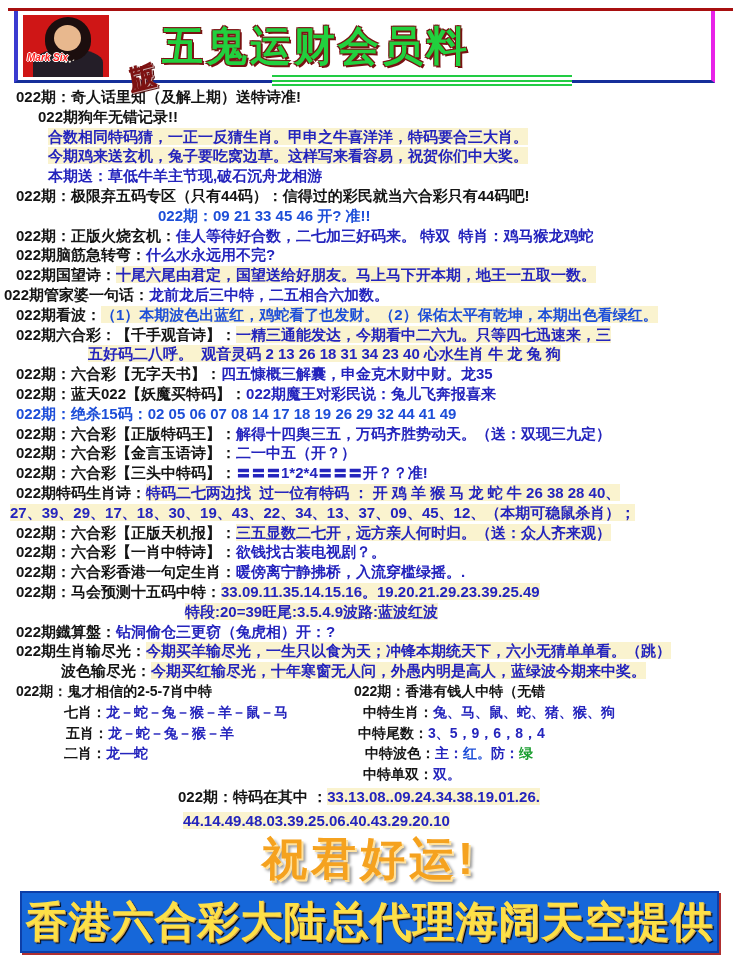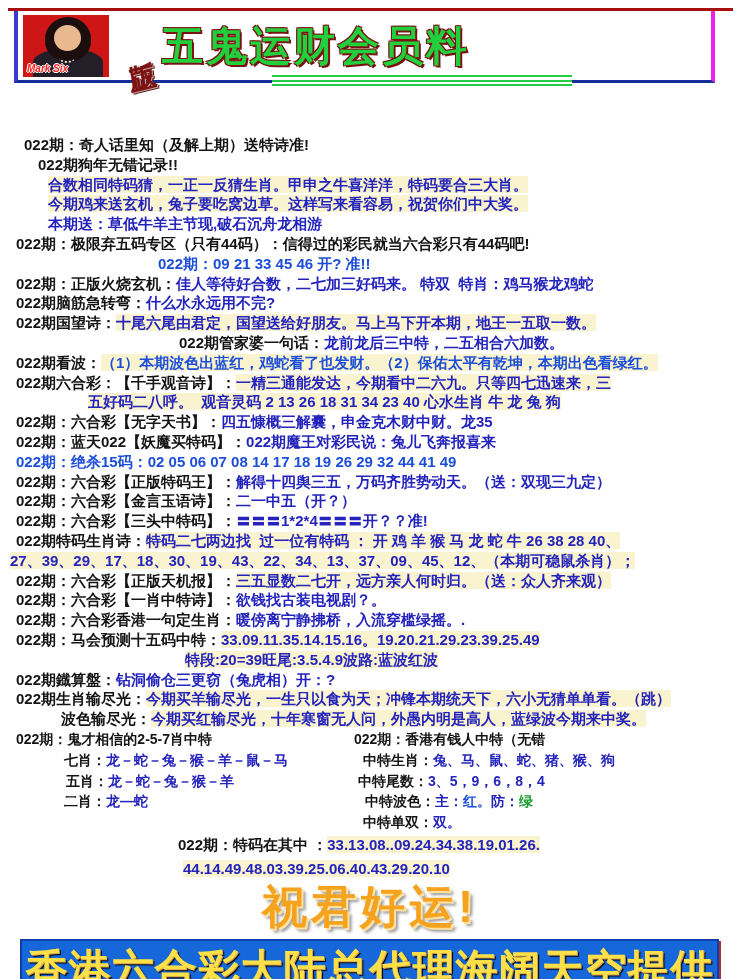--- a/index.html
+++ b/index.html
@@ -15,21 +15,21 @@
   .photo { width: 86px; height: 62px; margin-left: 5px; background: #cf1616;
            position: relative; overflow: hidden; flex: 0 0 auto; }
   .photo .hair { position: absolute; left: 22px; top: 2px; width: 46px; height: 44px;
                  background: #1c0e0e; border-radius: 50% 50% 45% 45%; }
   .photo .face { position: absolute; left: 31px; top: 10px; width: 27px; height: 26px;
                  background: #e8b astonishing; background: #e8b88e; border-radius: 50%; }
   .photo .body { position: absolute; left: 10px; top: 34px; width: 70px; height: 30px;
                  background: #241e28; border-radius: 45% 45% 0 0; }
   .photo .necklace { position: absolute; left: 36px; top: 38px; width: 16px; height: 10px;
                  border-bottom: 2px dotted #f5f0e0; border-radius: 50%; }
-  .photo-caption { position: absolute; left: 4px; bottom: 3px; font-size: 10px; font-weight: bold;
+  .photo-caption { position: absolute; left: 4px; bottom: 14px; font-size: 10px; font-weight: bold;
                  font-style: italic; color: #ff2020;
                  text-shadow: 1px 0 #fff, -1px 0 #fff, 0 1px #fff, 0 -1px #fff; }
   .edition { writing-mode: vertical-rl; text-orientation: upright; font-size: 27px; font-weight: bold;
              color: #7d1212; margin-left = 14px; margin-left: 14px; letter-spacing: -4px;
              transform: rotate(-10deg) skewY(-4deg); line-height: 1;
              text-shadow: 1px 1px 0 #caa, 2px 2px 0 #511; }
   .title-wrap { position: relative; margin-left: 12px; flex: 1 1 auto; }
   .title { font-size: 41px; line-height: 54px; font-weight: bold; letter-spacing: 3px;
            color: #22d03e; white-space: nowrap;
            text-shadow: 2px 2px 0 #7a1212, -1px -1px 0 #7a1212, 1px -1px 0 #7a1212, -1px 1px 0 #7a1212; }
@@ -78,31 +78,31 @@
   </div>
   <div class="edition">正版</div>
   <div class="title-wrap">
     <h1 class="title">五鬼运财会员料</h1>
     <div class="title-underline"></div>
   </div>
 </div>
 
 <div class="content">
   <div id="body-lines">
-      <div class="line" style="padding-left: 24px; margin-top: 48px;"><span class="c-black">022期：奇人话里知（及解上期）送特诗准!</span></div>
+      <div class="line" style="padding-left: 16px;"><span class="c-black">022期：奇人话里知（及解上期）送特诗准!</span></div>
       <div class="line" style="padding-left: 38px;"><span class="c-black">022期狗年无错记录!!</span></div>
       <div class="line" style="padding-left: 48px;"><span class="c-blue hl">合数相同特码猜，一正一反猜生肖。甲申之牛喜洋洋，特码要合三大肖。</span></div>
       <div class="line" style="padding-left: 48px;"><span class="c-blue hl">今期鸡来送玄机，兔子要吃窝边草。这样写来看容易，祝贺你们中大奖。</span></div>
       <div class="line" style="padding-left: 48px;"><span class="c-blue">本期送：草低牛羊主节现,破石沉舟龙相游</span></div>
       <div class="line" style="padding-left: 16px;"><span class="c-black">022期：极限弃五码专区（只有44码）：信得过的彩民就当六合彩只有44码吧!</span></div>
       <div class="line" style="padding-left: 158px;"><span class="c-red">022期：09 21 33 45 46 开? 准!!</span></div>
       <div class="line" style="padding-left: 16px;"><span class="c-black">022期：正版火烧玄机：</span><span class="c-blue">佳人等待好合数，二七加三好码来。 特双  特肖：鸡马猴龙鸡蛇</span></div>
       <div class="line" style="padding-left: 16px;"><span class="c-black">022期脑筋急转弯：</span><span class="c-blue">什么水永远用不完?</span></div>
       <div class="line" style=""><span class="c-black">022期国望诗：</span><span class="c-blue hl">十尾六尾由君定，国望送给好朋友。马上马下开本期，地王一五取一数。</span></div>
-      <div class="line" style="padding-left: 4px; text-align: center;"><span class="c-black">022期管家婆一句话：</span><span class="c-blue">龙前龙后三中特，二五相合六加数。</span></div>
+      <div class="line" style="padding-left: 4px;"><span class="c-black">022期管家婆一句话：</span><span class="c-blue">龙前龙后三中特，二五相合六加数。</span></div>
       <div class="line" style="padding-left: 16px;"><span class="c-black">022期看波：</span><span class="c-red hl">（1）本期波色出蓝红，鸡蛇看了也发财。（2）保佑太平有乾坤，本期出色看绿红。</span></div>
       <div class="line" style="padding-left: 16px;"><span class="c-black">022期六合彩：【千手观音诗】：</span><span class="c-blue hl">一精三通能发达，今期看中二六九。只等四七迅速来，三</span></div>
       <div class="line" style="padding-left: 88px;"><span class="c-blue hl">五好码二八呼。  观音灵码 2 13 26 18 31 34 23 40 心水生肖 牛 龙 兔 狗</span></div>
       <div class="line" style="padding-left: 16px;"><span class="c-black">022期：六合彩【无字天书】：</span><span class="c-blue">四五慷概三解囊，申金克木财中财。龙35</span></div>
       <div class="line" style="padding-left: 16px;"><span class="c-black">022期：蓝天022【妖魔买特码】：</span><span class="c-blue">022期魔王对彩民说：兔儿飞奔报喜来</span></div>
       <div class="line" style="padding-left: 16px;"><span class="c-red">022期：绝杀15码：02 05 06 07 08 14 17 18 19 26 29 32 44 41 49</span></div>
       <div class="line" style="padding-left: 16px;"><span class="c-black">022期：六合彩【正版特码王】：</span><span class="c-blue">解得十四舆三五，万码齐胜势动天。（送：双现三九定）</span></div>
       <div class="line" style="padding-left: 16px;"><span class="c-black">022期：六合彩【金言玉语诗】：</span><span class="c-blue">二一中五（开？）</span></div>
       <div class="line" style="padding-left: 16px;"><span class="c-black">022期：六合彩【三头中特码】：</span><span class="c-blue">〓〓〓1*2*4〓〓〓开？？准!</span></div>
       <div class="line" style="padding-left: 16px;"><span class="c-black">022期特码生肖诗：</span><span class="c-blue hl">特码二七两边找  过一位有特码 ： 开 鸡 羊 猴 马 龙 蛇 牛 26 38 28 40、</span></div>

